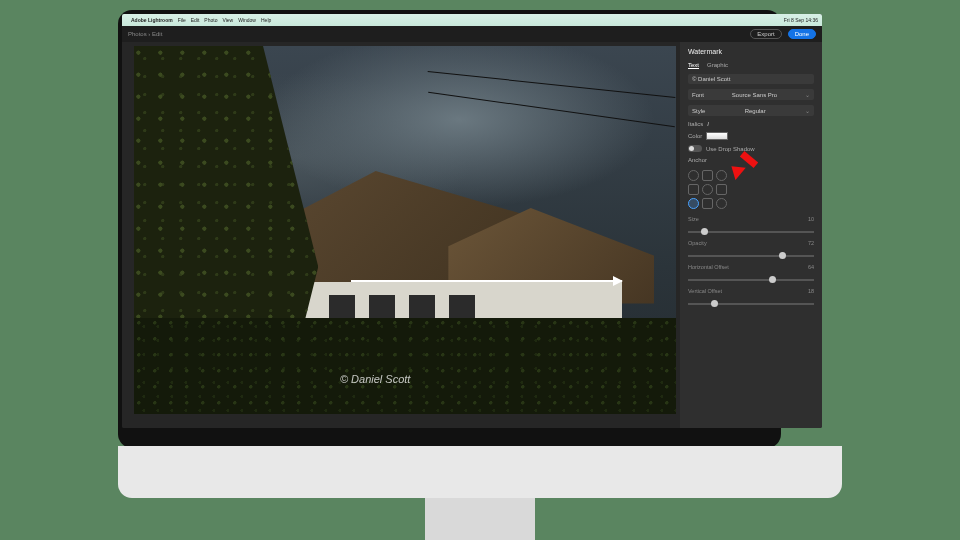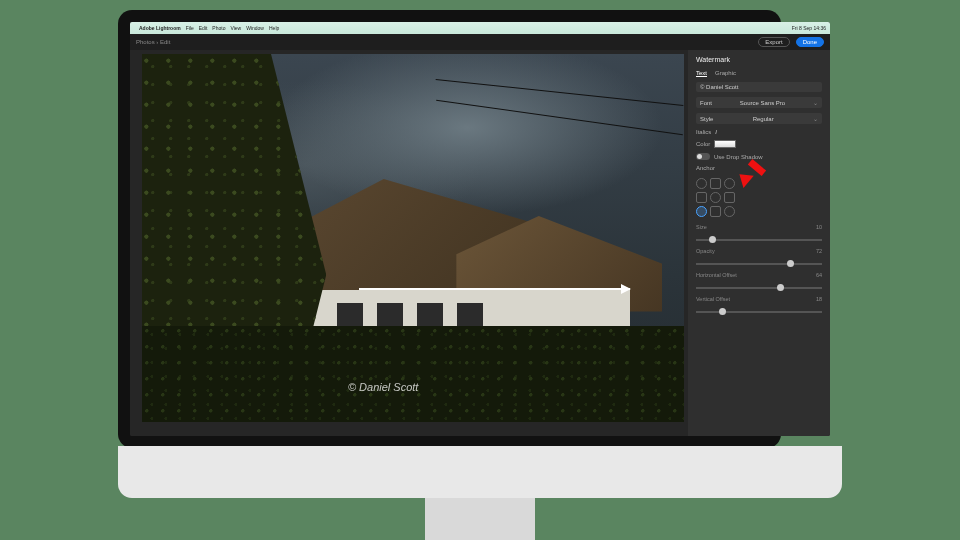--- a/index.html
+++ b/index.html
@@ -1,20 +1,20 @@
 <!DOCTYPE html>
 <html><head>
 <meta charset="utf-8">
 <style>
   * { box-sizing: border-box; margin: 0; padding: 0; }
   html, body { width: 960px; height: 540px; overflow: hidden; }
   body { background: #5a8560; font-family: -apple-system, Helvetica, Arial, sans-serif; }
 
   .monitor { position: absolute; left: 118px; top: 10px; width: 724px; height: 520px; }
-  .bezel { width: 663px; height: 438px; background: #111; border-radius: 14px; padding: 12px; }
+  .bezel { width: 663px; height: 438px; background: #111; border-radius: 14px; padding: 4px; }
   .screen { width: 700px; height: 414px; background: #2a2a2a; border-radius: 2px; position: relative; overflow: hidden; }
   .chin { width: 724px; height: 52px; background: #e8e8e8; border-radius: 0 0 14px 14px; margin-top:-2px; }
   .stand-neck { width: 110px; height: 50px; background: #d9d9d9; margin: 0 auto; }
 
   .mac-menu { height: 12px; background: linear-gradient(#d8f0e6,#c9e8db); display:flex; align-items:center; font-size:5px; color:#222; padding:0 4px; gap:5px; }
   .mac-menu .spacer { flex:1; }
   .mac-menu span { white-space: nowrap; }
 
   .app-bar { height: 16px; background: #1e1e1e; display:flex; align-items:center; padding:0 6px; gap:6px; }
   .app-bar .label { font-size:6px; color:#888; }

